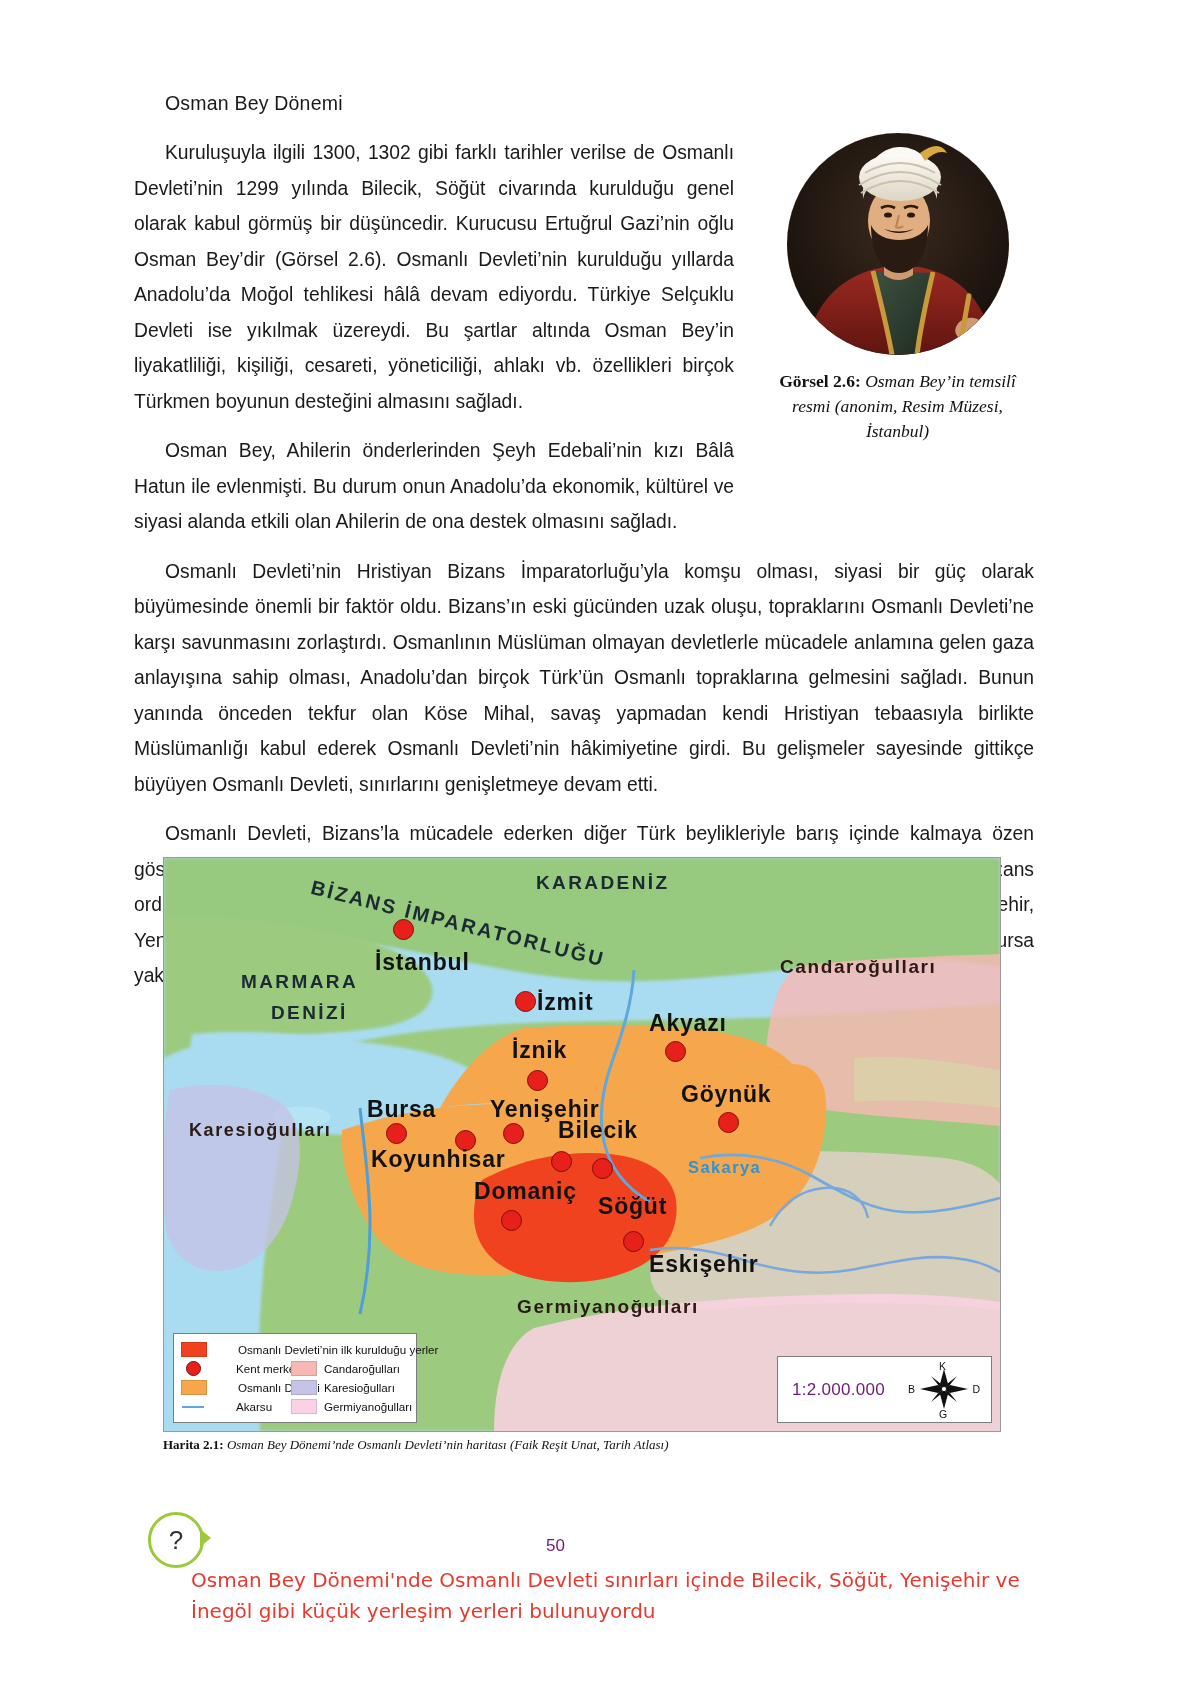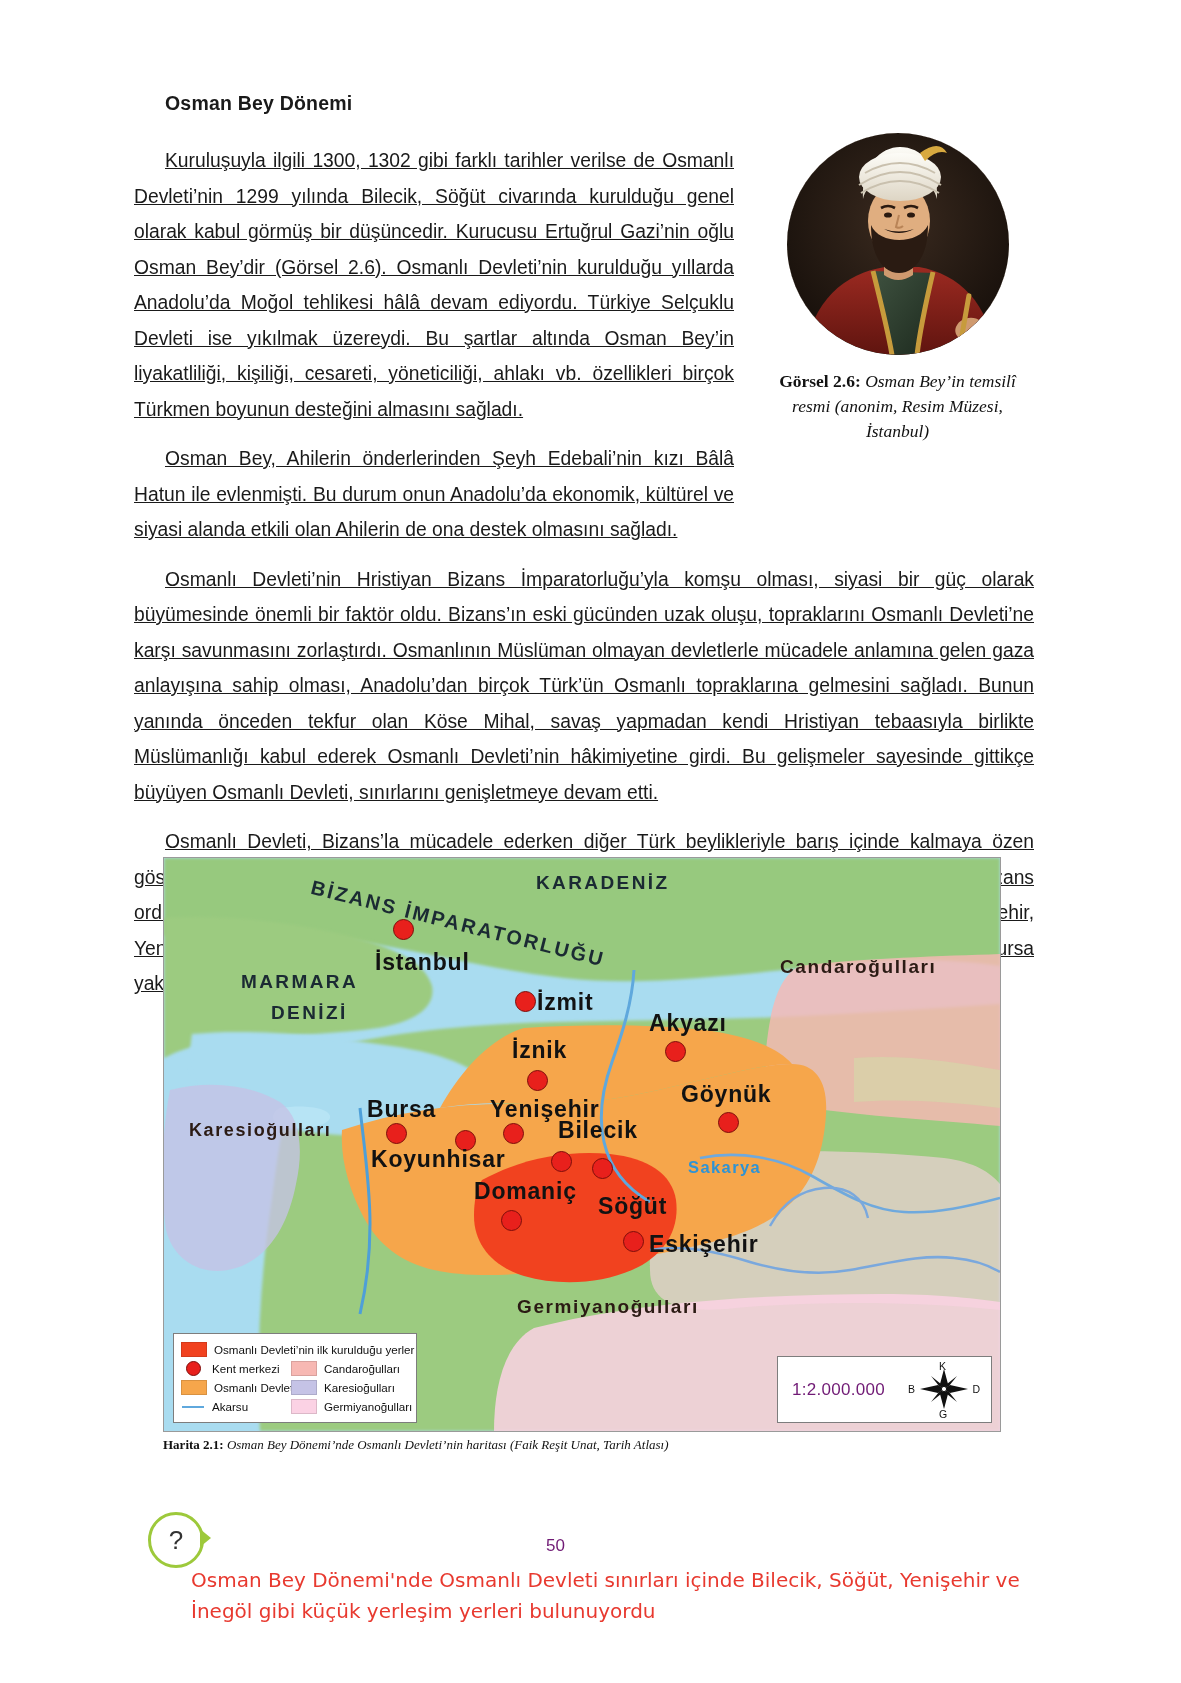--- a/index.html
+++ b/index.html
@@ -9,29 +9,29 @@
     font-family:"Liberation Sans","DejaVu Sans",sans-serif;
     color:#1a1a1a;
   }
   .page{position:absolute;inset:0;}
 
   
   .content{
     position:absolute;left:134px;top:92px;width:900px;
   }
   .section-title{
-    font-size:19.5px;font-weight:bold;letter-spacing:.2px;
-    margin:0 0 28px 31px;
+    font-size:19.5px;font-weight:normal;letter-spacing:.2px;
+    margin:0 0 20px 31px;
   }
   p.body{
     margin:0 0 14px 0;
     font-size:19.3px;line-height:35.5px;
     text-align:justify;text-justify:inter-word;
     text-indent:31px;
-    -webkit-hyphens:none;hyphens:none;text-decoration:underline;
+    -webkit-hyphens:none;hyphens:none;
   }
   p.wrap{width:600px;}
   p.full{width:900px;}
 
   
   .figure{
     position:absolute;left:765px;top:133px;width:265px;
   }
   .portrait{
     width:222px;height:222px;border-radius:50%;
@@ -67,21 +67,21 @@
   }
 
   
   .legend{
     position:absolute;left:9px;bottom:8px;width:244px;
     background:#ffffff;border:1px solid #7d7d7d;
     padding:6px 7px 6px 7px;box-sizing:border-box;
   }
   .legend-row{display:flex;align-items:center;height:19px;}
   .legend-cell{display:flex;align-items:center;}
-  .legend-cell.left{width:110px;flex:0 0 110px;}
+  .legend-cell.left{width:110px;flex:0 0 110px;gap:24px;}
   .legend-cell.right{flex:1;}
   .sw{
     width:24px;height:13px;margin-right:7px;flex:0 0 24px;border:1px solid rgba(0,0,0,.12);
   }
   .sw.dotmark{
     width:24px;height:13px;border:none;position:relative;background:none;
   }
   .sw.dotmark i{
     position:absolute;left:5px;top:-1px;width:13px;height:13px;border-radius:50%;
     background:#e8201c;border:1.4px solid #7d0d0a;display:block;
@@ -312,21 +312,21 @@
     <div class="dot" style="left:291px;top:272px;"></div>
     <div class="map-label lbl-city" style="left:207px;top:288px;">Koyunhisar</div>
 
     <div class="dot" style="left:428px;top:300px;"></div>
     <div class="map-label lbl-city" style="left:434px;top:335px;">Söğüt</div>
 
     <div class="dot" style="left:337px;top:352px;"></div>
     <div class="map-label lbl-city" style="left:310px;top:320px;">Domaniç</div>
 
     <div class="dot" style="left:459px;top:373px;"></div>
-    <div class="map-label lbl-city" style="left:485px;top:373px;text-align:right;">Eskişehir</div>
+    <div class="map-label lbl-city" style="left:485px;top:393px;text-align:right;">Eskişehir</div>
 
     <div class="legend">
       <div class="legend-row">
         <div class="legend-cell left" style="width:auto;flex:none;">
           <span class="sw" style="background:#f1421f;"></span>
           <span class="legend-txt">Osmanlı Devleti’nin ilk kurulduğu yerler</span>
         </div>
       </div>
       <div class="legend-row">
         <div class="legend-cell left">

